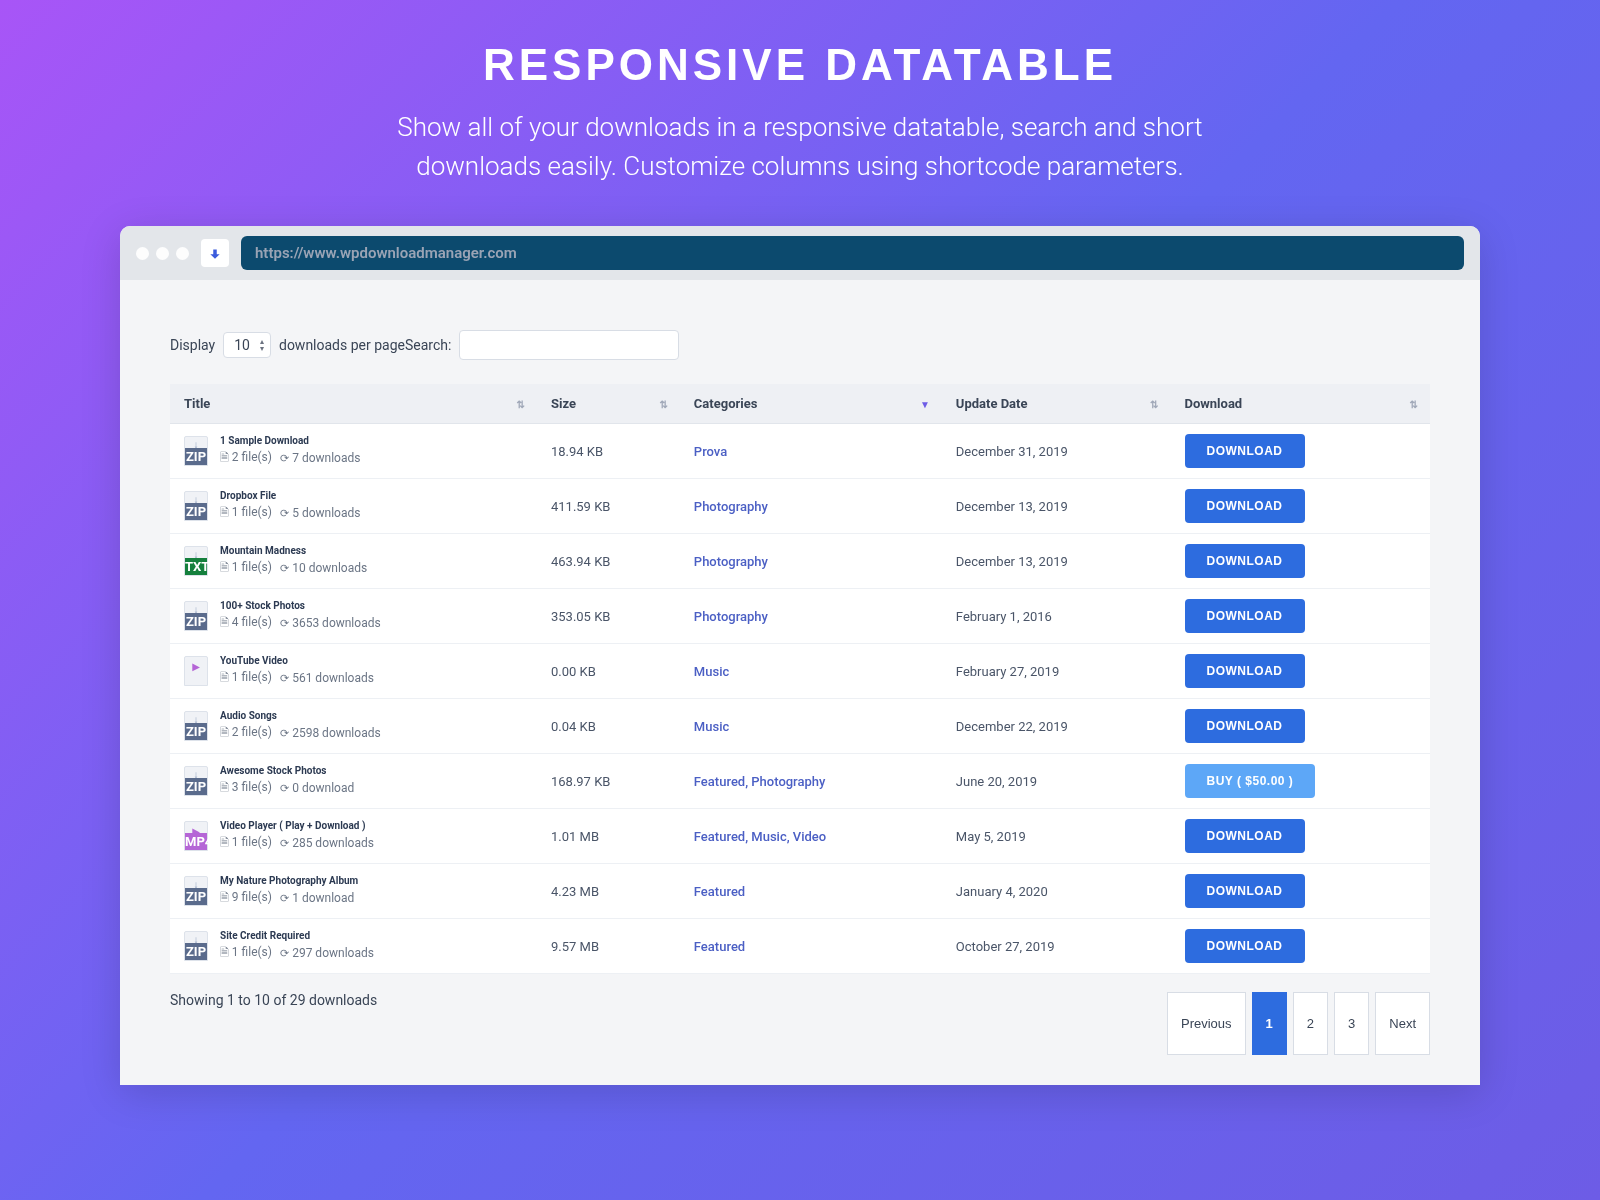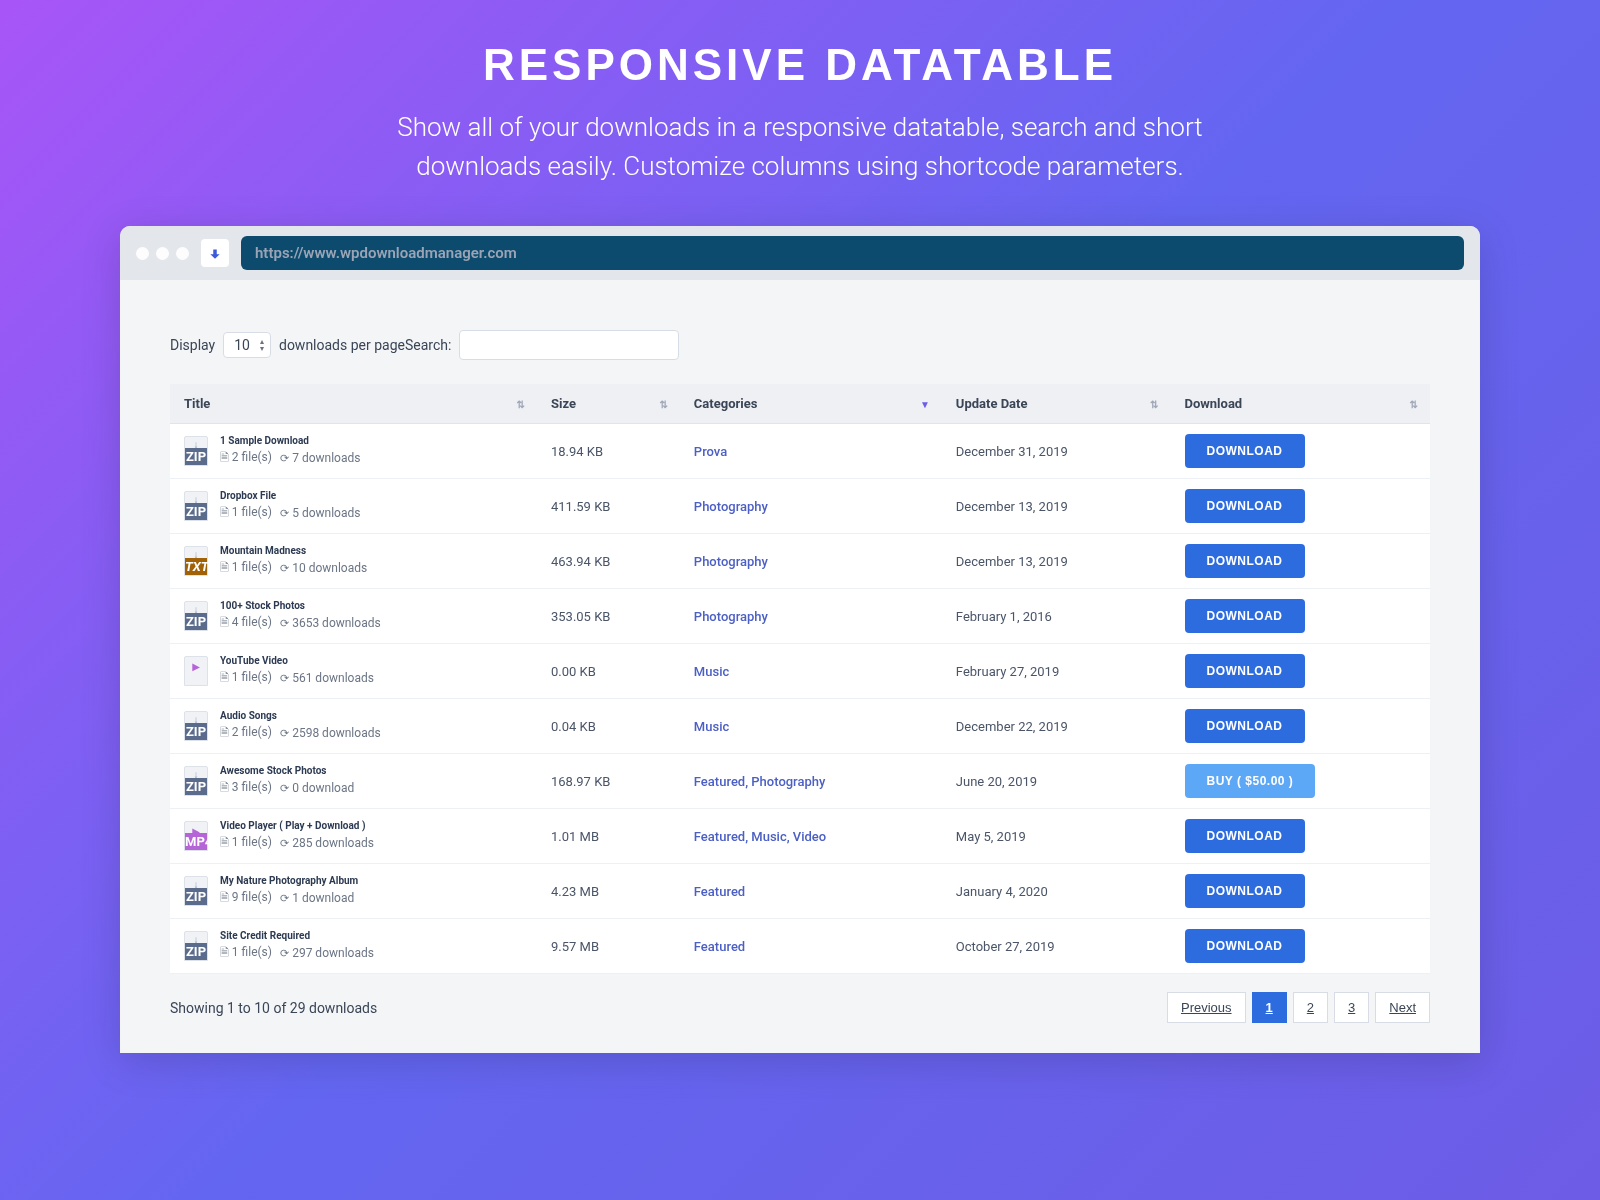--- a/index.html
+++ b/index.html
@@ -34,34 +34,34 @@
 table { width: 100%; border-collapse: collapse; background: #fff; }
 thead th { background: #eef0f4; text-align: left; padding: 12px 14px; font-size: 13px; color: #3a4556; font-weight: 700; border-bottom: 1px solid #e1e5eb; position: relative; }
 .sort-icon { position: absolute; right: 12px; top: 50%; transform: translateY(-50%); font-size: 10px; color: #a0a8b8; }
 .sort-active { color: #6d5ce6; }
 tbody tr { border-bottom: 1px solid #edf0f4; }
 tbody td { padding: 10px 14px; font-size: 13px; color: #4a5568; vertical-align: middle; }
 .title-cell { display: flex; align-items: center; gap: 12px; }
 .file-icon { width: 24px; height: 30px; background: #f0f2f6; border: 1px solid #dde2ea; border-radius: 2px 2px 0 0; position: relative; display: flex; flex-direction: column; justify-content: flex-end; }
 .file-icon .ext { font-size: 13px; font-weight: bold; text-align: center; color: #fff; padding: 1px 0; }
 .ext-zip { background: #5a6b8c; }
-.ext-txt { background: #a16207; font-style: italic; }
+.ext-txt { background: #15803d; }
 .ext-mp4 { background: #b565d6; }
 .file-icon .arrow { position: absolute; top: 2px; left: 50%; transform: translateX(-50%); font-size: 10px; color: #8fa0bd; }
 .file-icon .play { position: absolute; top: 4px; left: 50%; transform: translateX(-50%); font-size: 10px; color: #b565d6; }
 .title-info .title { font-weight: 700; color: #2c3a52; font-size: 10px; }
 .title-info .meta { color: #6b7585; font-size: 12px; margin-top: 3px; display: flex; gap: 8px; align-items: center; }
 .meta-icon { font-size: 11px; }
 .cat-link { color: #4b5fc4; font-weight: 500; }
 .btn { display: inline-block; padding: 10px 22px; border-radius: 4px; font-size: 12px; font-weight: 700; letter-spacing: 0.5px; text-align: center; color: #fff; border: none; cursor: pointer; min-width: 120px; }
 .btn-download { background: #2d6cdf; }
 .btn-buy { background: #5da7f7; }
-.footer { display: flex; justify-content: space-between; align-items: center; margin-top: 18px; color: #3a4556; font-size: 14px; }
+.footer { display: flex; justify-content: space-between; align-items: flex-start; margin-top: 18px; color: #3a4556; font-size: 14px; }
 .pagination { display: flex; gap: 6px; }
-.page-btn { border: 1px solid #d8dde5; background: #fff; padding: 7px 13px; border-radius: 0; font-size: 13px; color: #3a4556; cursor: pointer; text-decoration: underline; }
+.page-btn { border: 1px solid #d8dde5; background: #fff; padding: 23px 13px; border-radius: 0; font-size: 13px; color: #3a4556; cursor: pointer; }
 .page-btn.active { background: #2d6cdf; color: #fff; border-color: #2d6cdf; font-weight: 600; }
 </style>
 </head>
 <body>
 
 <div class="hero">
   <h1>RESPONSIVE DATATABLE</h1>
   <p>Show all of your downloads in a responsive datatable, search and short downloads easily. Customize columns using shortcode parameters.</p>
 </div>
 

